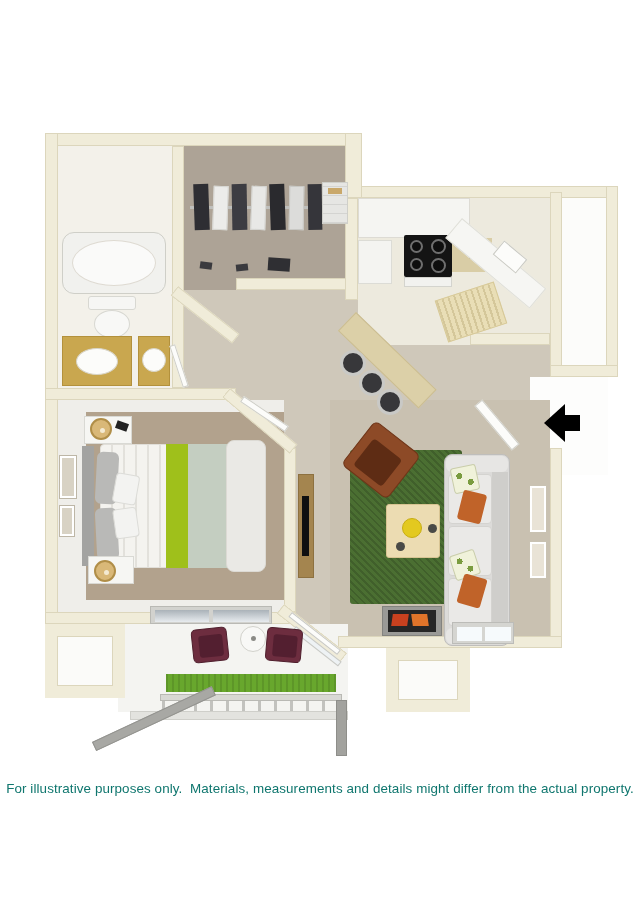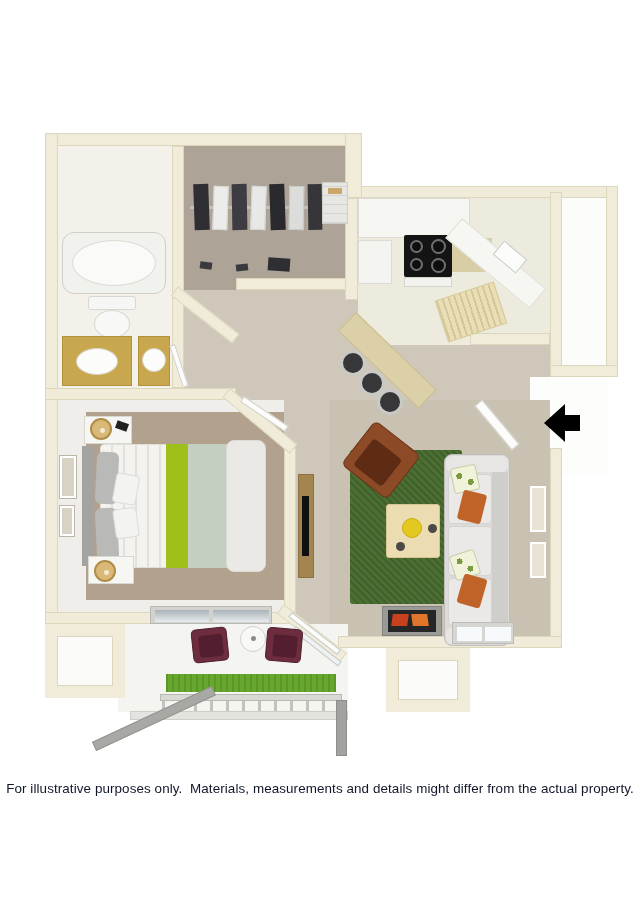--- a/index.html
+++ b/index.html
@@ -8,21 +8,21 @@
   .el{position:absolute;box-sizing:border-box;}
   .wall{background:#f0ecd9;box-shadow:inset 0 0 0 1px #dcd6bc;z-index:3;}
   .floor{z-index:1;}
   .room{z-index:2;}
   .furn{z-index:4;}
   .top{z-index:5;}
   .tile{background-image:
       repeating-linear-gradient(0deg, rgba(0,0,0,0.045) 0 1px, transparent 1px 11px),
       repeating-linear-gradient(90deg, rgba(0,0,0,0.045) 0 1px, transparent 1px 11px);}
   .disclaimer{position:absolute;left:0;top:781px;width:640px;text-align:center;
-      font-size:13.4px;color:#0f172a;letter-spacing:0.1px;white-space:pre-wrap;z-index:6;}
+      font-size:13.4px;color:#0f766e;letter-spacing:0.1px;white-space:pre-wrap;z-index:6;}
 </style>
 </head>
 <body>
 
 <div class="page">
 
   <div class="el floor" style="left:184px;top:290px;width:378px;height:358px;background:#cfc8ba;"></div>
 
   <div class="el room tile" style="left:58px;top:146px;width:114px;height:242px;background:#f3f1ea;"></div>
   <div class="el room" style="left:184px;top:146px;width:168px;height:144px;background:#ada396;"></div>

